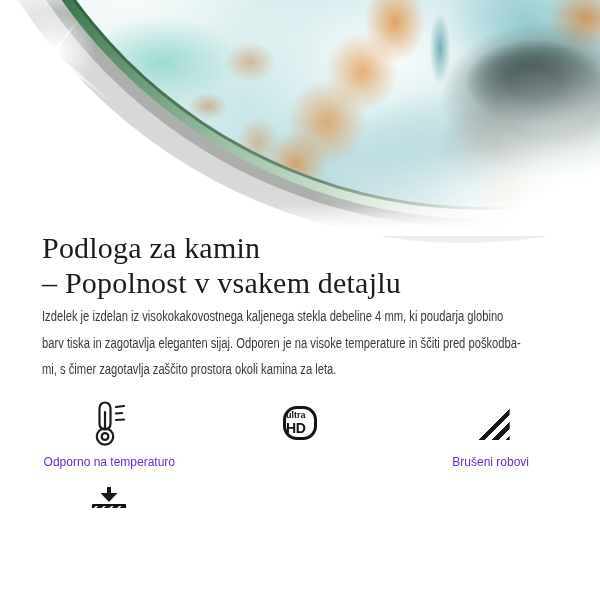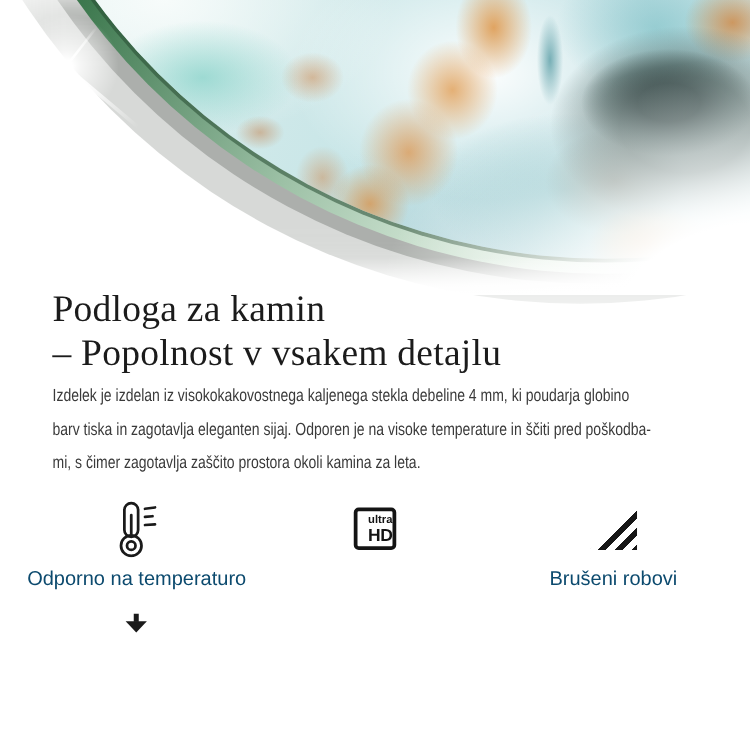--- a/index.html
+++ b/index.html
@@ -54,25 +54,25 @@
   
   .desc{position:absolute;left:42px;top:303px;width:540px;color:#3a3a3a;}
   .desc-line{white-space:nowrap;font-size:14px;line-height:26.5px;
              transform:scaleX(.8);transform-origin:0 50%;}
 
   
   .features{position:absolute;left:14px;right:14px;top:398px;display:grid;
             grid-template-columns:repeat(3,1fr);row-gap:16px;}
   .feature{display:flex;flex-direction:column;align-items:center;}
   .icon-box{height:50px;display:flex;align-items:center;justify-content:center;}
-  .flabel{margin-top:7px;font-size:16px;color:#0c4a6e;}
+  .flabel{margin-top:7px;font-size:12px;color:#6d28d9;}
   .ic{stroke:#1a1a1a;fill:none;stroke-width:2.2;stroke-linecap:round;stroke-linejoin:round;}
   .ic .fill{fill:#1a1a1a;stroke:none;}
-  .uhd{width:34px;height:34px;box-sizing:border-box;border:3px solid #141414;border-radius:4px;
-       display:flex;flex-direction:column;align-items:flex-end;justify-content:center;line-height:1;color:#141414;}
+  .uhd{width:34px;height:34px;box-sizing:border-box;border:3px solid #141414;border-radius:14px;
+       display:flex;flex-direction:column;align-items:flex-start;justify-content:center;line-height:1;color:#141414;}
   .uhd .u-top{font-size:9px;font-weight:700;}
   .uhd .u-hd{font-size:14px;font-weight:700;margin-top:1px;letter-spacing:-.3px;}
   .edges{width:38px;height:34px;clip-path:polygon(100% 0,100% 100%,0 100%);
          background:repeating-linear-gradient(135deg,#161616 0 4.5px,rgba(0,0,0,0) 4.5px 9.5px);}
 </style>
 </head>
 <body>
 
 <div class="page">
 

